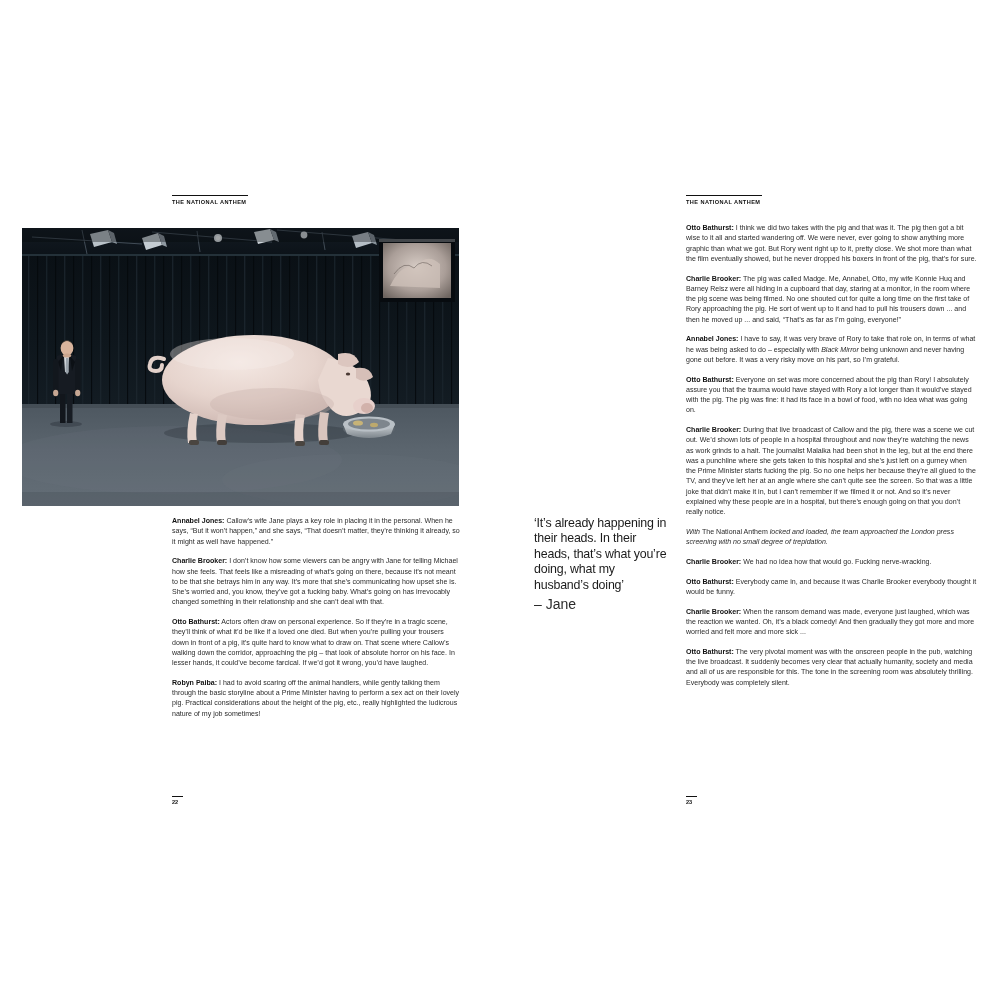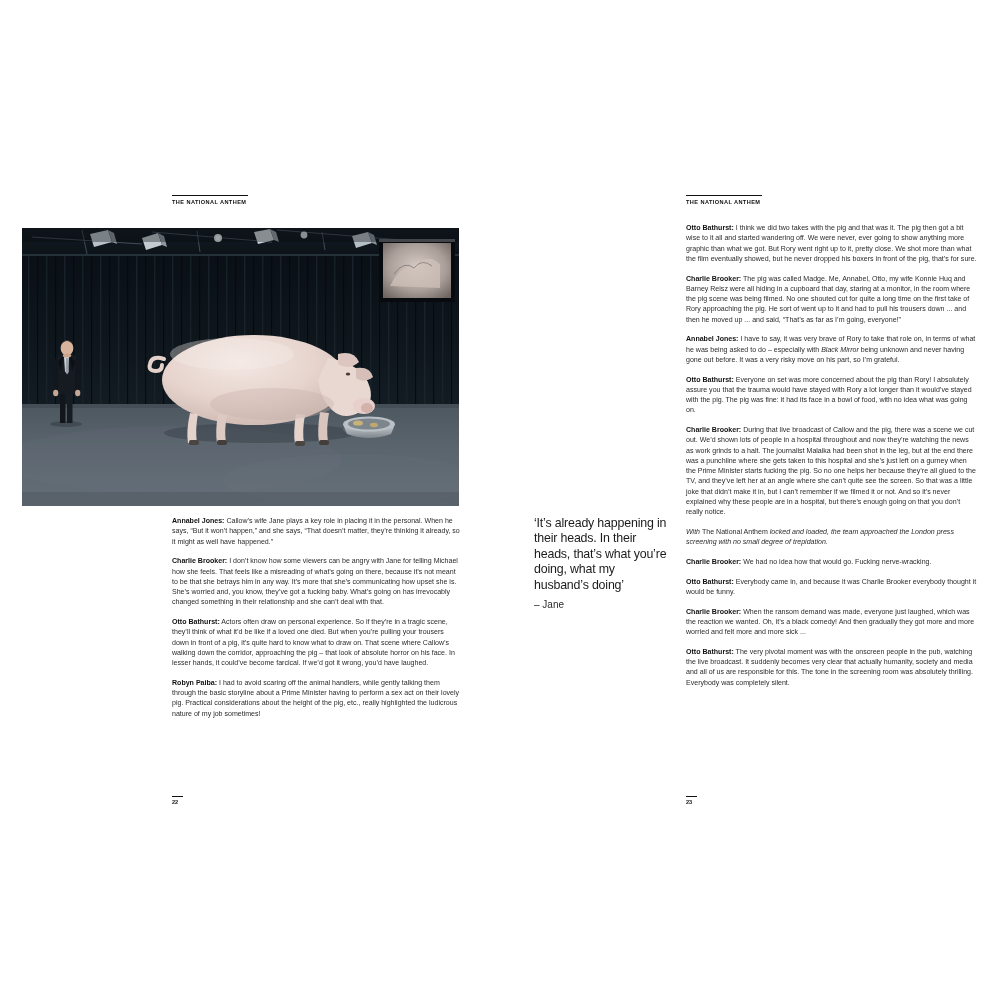--- a/index.html
+++ b/index.html
@@ -71,21 +71,21 @@
     top: 516px;
     width: 136px;
     font-size: 12.4px;
     line-height: 15.4px;
     color: #1b1b1b;
     letter-spacing: -0.18px;
   }
   .pullquote .attrib {
     display: block;
     margin-top: 6px;
-    font-size: 10px;
+    font-size: 14px;
     line-height: 11px;
     letter-spacing: 0;
     color: #2b2b2b;
   }
 
   
   .folio {
     position: absolute;
     font-size: 5.6px;
     font-weight: bold;

